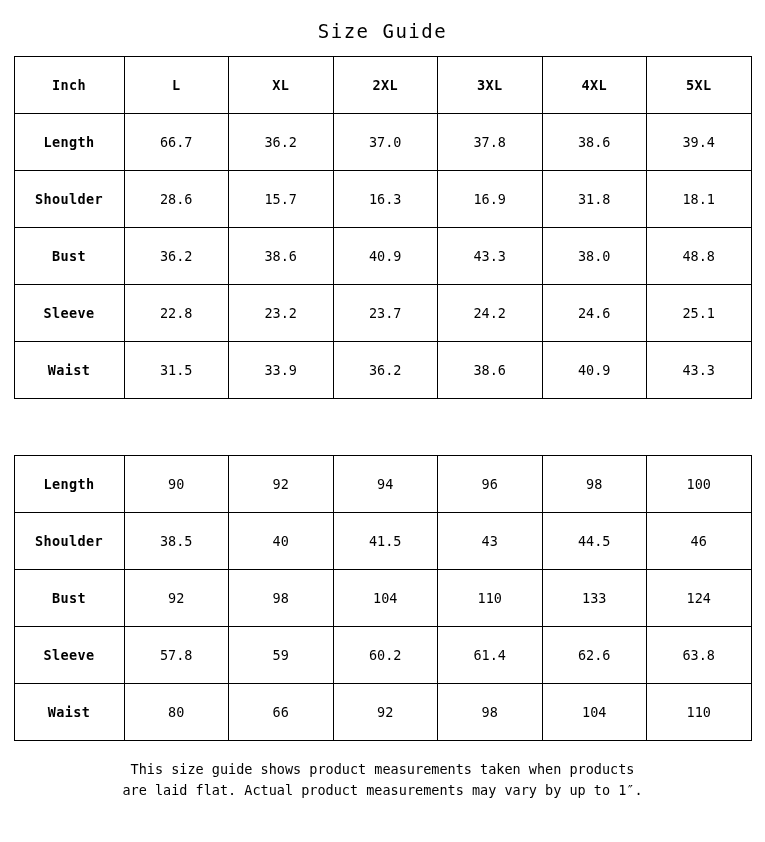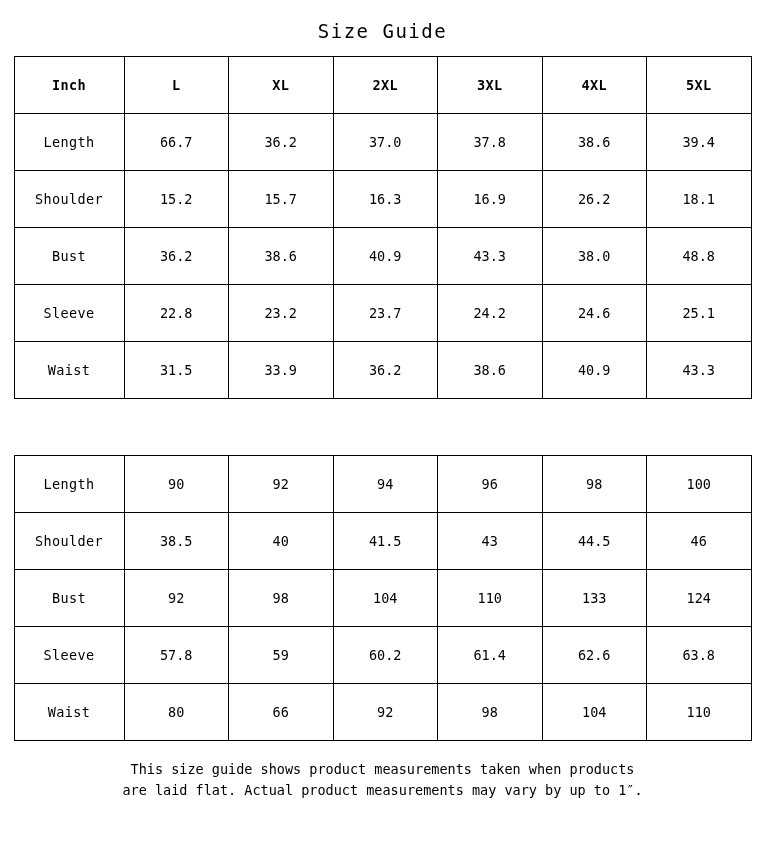--- a/index.html
+++ b/index.html
@@ -45,21 +45,21 @@
     font-size: 13.5px;
     color: #000;
     padding: 0;
   }
   table.size-table td.head {
     font-weight: bold;
     letter-spacing: 0.4px;
     margin-top: 10px;
   }
   table.size-table td.rowlabel {
-    font-weight: normal;
+    font-weight: bold;
     letter-spacing: 0.4px;
   }
   table.size-table col.c0 { width: 110px; }
   table.size-table col.cx { width: 104.5px; }
 
   .spacer {
     height: 56px;
   }
   .footnote {
     width: 737px;
@@ -104,25 +104,25 @@
         <td class="rowlabel">Length</td>
         <td>66.7</td>
         <td>36.2</td>
         <td>37.0</td>
         <td>37.8</td>
         <td>38.6</td>
         <td>39.4</td>
       </tr>
       <tr>
         <td class="rowlabel">Shoulder</td>
-        <td>15.2</td>
+        <td>28.6</td>
         <td>15.7</td>
         <td>16.3</td>
         <td>16.9</td>
-        <td>26.2</td>
+        <td>31.8</td>
         <td>18.1</td>
       </tr>
       <tr>
         <td class="rowlabel">Bust</td>
         <td>36.2</td>
         <td>38.6</td>
         <td>40.9</td>
         <td>43.3</td>
         <td>38.0</td>
         <td>48.8</td>

